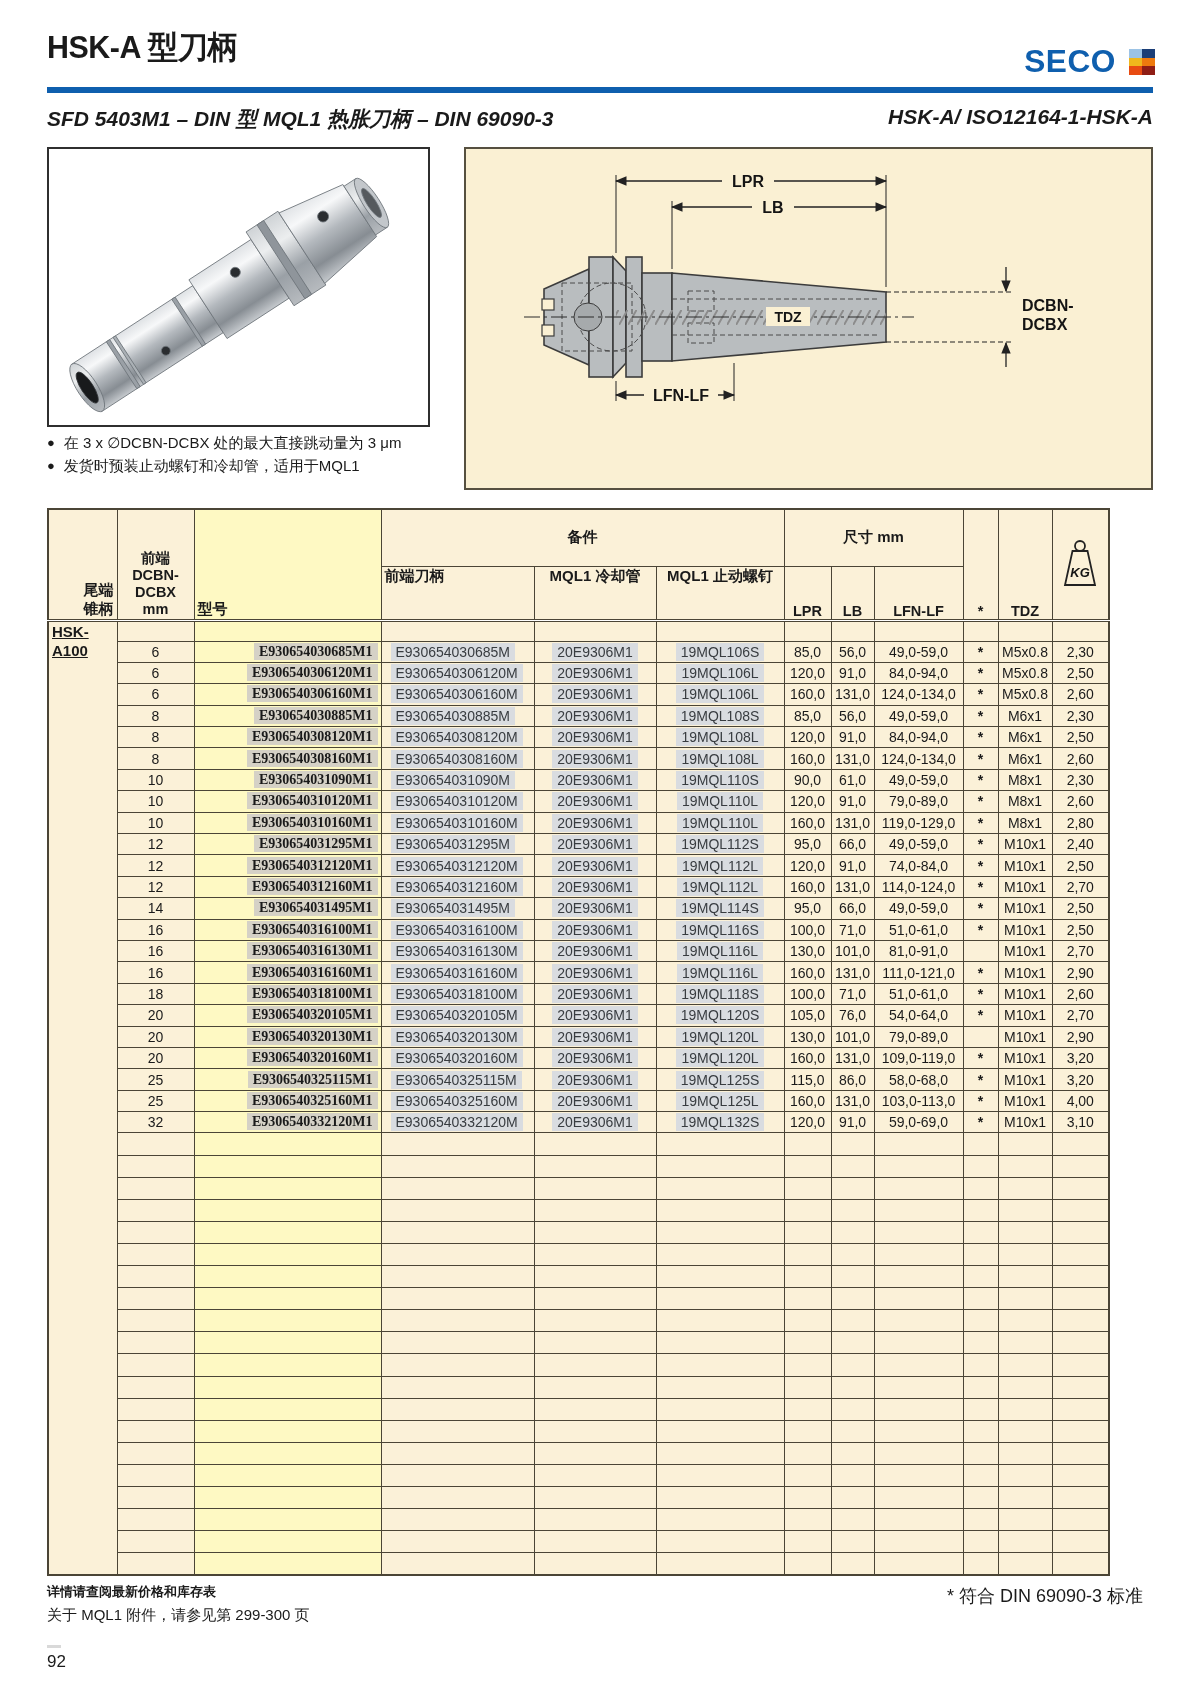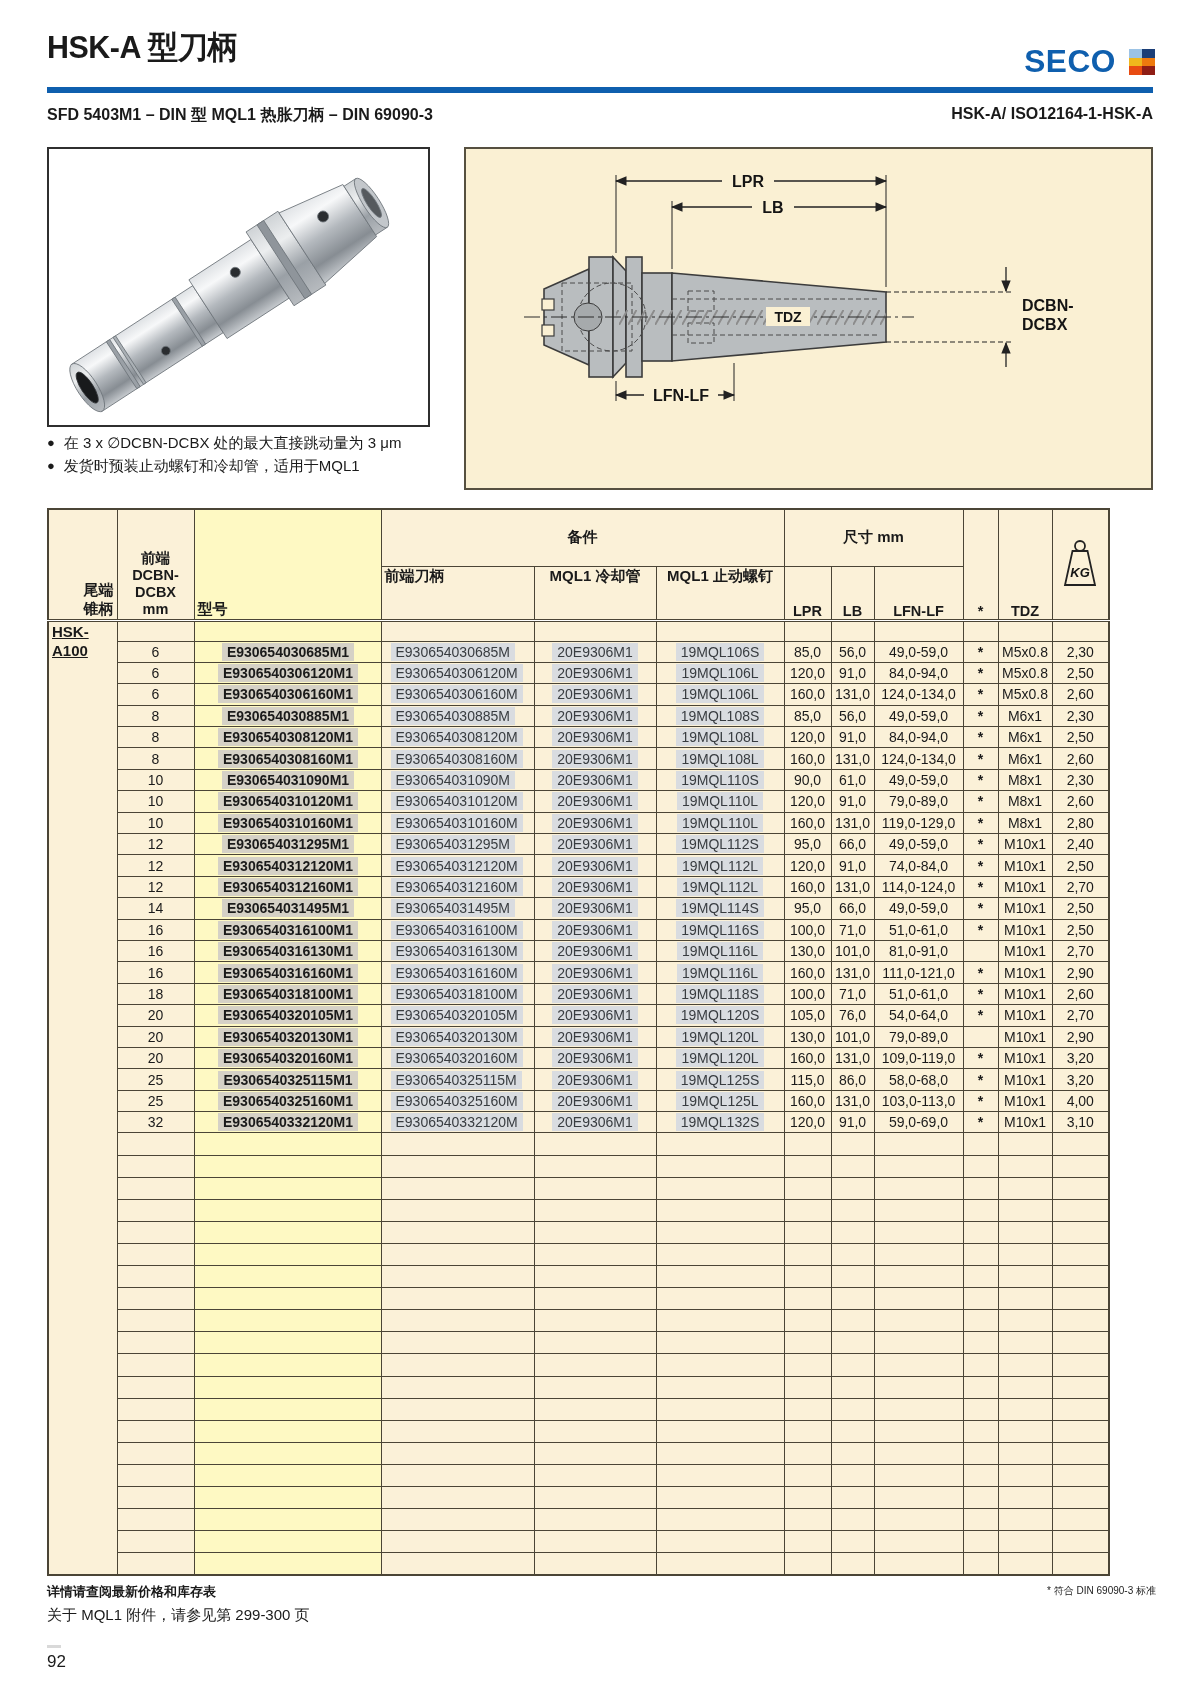--- a/index.html
+++ b/index.html
@@ -13,21 +13,21 @@
   
   .page-title{
     left:47px;top:26px;font-size:32px;font-weight:bold;letter-spacing:-0.5px;
     transform:scaleX(.95);transform-origin:left;white-space:nowrap;
   }
   .brand{right:45px;top:44px;display:flex;align-items:center;gap:13px;}
   .brand-name{font-weight:bold;font-size:31px;letter-spacing:.5px;transform:scaleX(1.02);transform-origin:right;}
   .brand-squares{display:grid;grid-template-columns:13px 13px;grid-auto-rows:8.5px;}
   .blue-rule{left:47px;width:1106px;top:87px;height:6px;}
   .subtitle-row{left:47px;width:1106px;top:105px;display:flex;justify-content:space-between;
-    font-weight:bold;font-size:16px;white-space:nowrap;}
+    font-weight:bold;font-size:21px;white-space:nowrap;font-style:italic;}
 
   
   .photo-box{left:47px;top:147px;width:383px;height:280px;border:2px solid #2f2f2f;background:#fff;box-sizing:border-box;}
   .bullet-list{left:47px;top:431px;font-size:15px;line-height:1.55;}
   .bullet-line{display:flex;gap:9px;}
   .bullet-dot{font-size:13px;line-height:1.8;}
   .diagram-box{left:464px;top:147px;width:689px;height:343px;border:2px solid #565040;background:#faf0d3;box-sizing:border-box;}
   .diagram-box svg{display:block;}
 
   
@@ -53,33 +53,33 @@
   th.col-model,td.c-model{background:#fef9c3;}
 
   
   .catalog tbody tr.spacer td,.catalog tbody tr.spacer .c-tail{border-top:3px double #4b4536;}
 
   .c-tail{vertical-align:top;text-align:left;font-weight:bold;font-size:15px;padding:3px 6px;line-height:1.3;text-decoration:underline;}
   tr.spacer{height:21px;}
   tr.data-row{height:21.4px;}
   tr.empty-row{height:22.1px;}
   td.c-dcbn,td.c-lpr,td.c-lb,td.c-lf,td.c-star,td.c-tdz,td.c-kg{text-align:center;}
-  td.c-model{text-align:center;padding-left:4px;}
+  td.c-model{text-align:right;padding-left:4px;font-family:Liberation Serif, serif;}
   td.c-front{text-align:left;padding-left:9px;}
   td.c-cool,td.c-screw{text-align:center;}
   td.c-star{font-weight:bold;}
   td.c-model .hl{background:#d5d1c6;font-weight:bold;padding:1px 5px;}
   td.c-front .hl,td.c-cool .hl,td.c-screw .hl{background:#d9dce0;color:#383c40;padding:1px 5px;}
   .hl:empty{background:none;padding:0;}
   .tail-line{pointer-events:none;}
 
   
   .foot-1{left:47px;top:1583px;font-weight:bold;font-size:13px;font-family:Liberation Mono, monospace;}
   .foot-2{left:47px;top:1606px;font-size:15px;}
-  .foot-note{right:44px;top:1584px;font-size:10px;}
+  .foot-note{right:57px;top:1584px;font-size:18px;}
   .artifact-dash{left:47px;top:1645px;width:14px;height:3px;background:#d9d9d9;}
   .page-number{left:47px;top:1652px;font-size:17px;}
 </style>
 </head>
 <body>
 
 <div class="abs page-title">HSK-A 型刀柄</div>
 
 <div class="abs brand">
   <span class="brand-name" style="color: rgb(15, 95, 174);">SECO</span>

